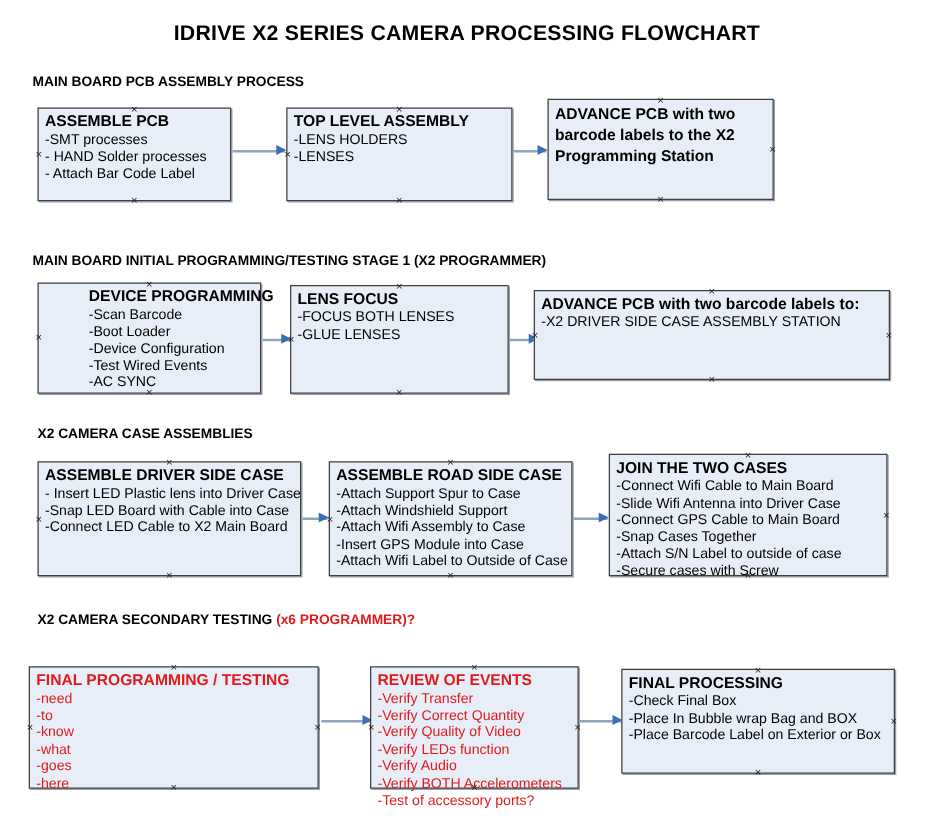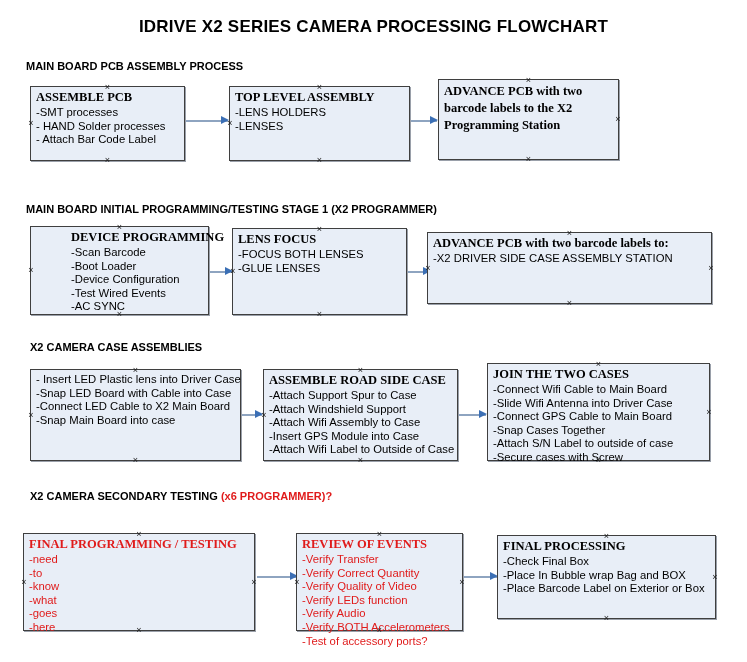--- a/index.html
+++ b/index.html
@@ -48,21 +48,20 @@
     box-shadow: 1px 1px 0 0 #9aa0aa;
     padding: 3px 4px 2px 5px;
     overflow: visible;
   }
   .box .btitle {
     font-size: 12.5px;
     font-weight: bold;
     line-height: 15px;
     white-space: nowrap;
     margin-bottom: 1px;
-    font-family: Liberation Serif, serif;
   }
   .box .bline {
     font-size: 11.3px;
     line-height: 13.6px;
     white-space: nowrap;
   }
   .box.red .btitle, .box.red .bline {
     color: #e01b1b;
   }
   .box.multiline-title .btitle {
@@ -197,24 +196,24 @@
     <span class="handle" style="left:50%; top:100%;"></span>
     <span class="handle" style="left:100%; top:50%;"></span>
     <span class="handle" style="left:0; top:50%;"></span>
   </div>
 
   <div class="section-head" style="left:30px; top:341px;">
     <span>X2 CAMERA CASE ASSEMBLIES</span>
   </div>
 
   <div class="box" style="left:30px; top:369px; width:211px; height:92px;">
+    <div class="btitle">ASSEMBLE DRIVER SIDE CASE</div>
     <div class="bline">- Insert LED Plastic lens into Driver Case</div>
     <div class="bline">-Snap LED Board with Cable into Case</div>
     <div class="bline">-Connect LED Cable to X2 Main Board</div>
-    <div class="bline">-Snap Main Board into case</div>
     <span class="handle" style="left:50%; top:0;"></span>
     <span class="handle" style="left:50%; top:100%;"></span>
     <span class="handle" style="left:0; top:50%;"></span>
   </div>
 
   <div class="conn" style="left:242px; top:410px; width:20px;">
     <span class="shaft"></span>
     <span class="head"></span>
   </div>
 

